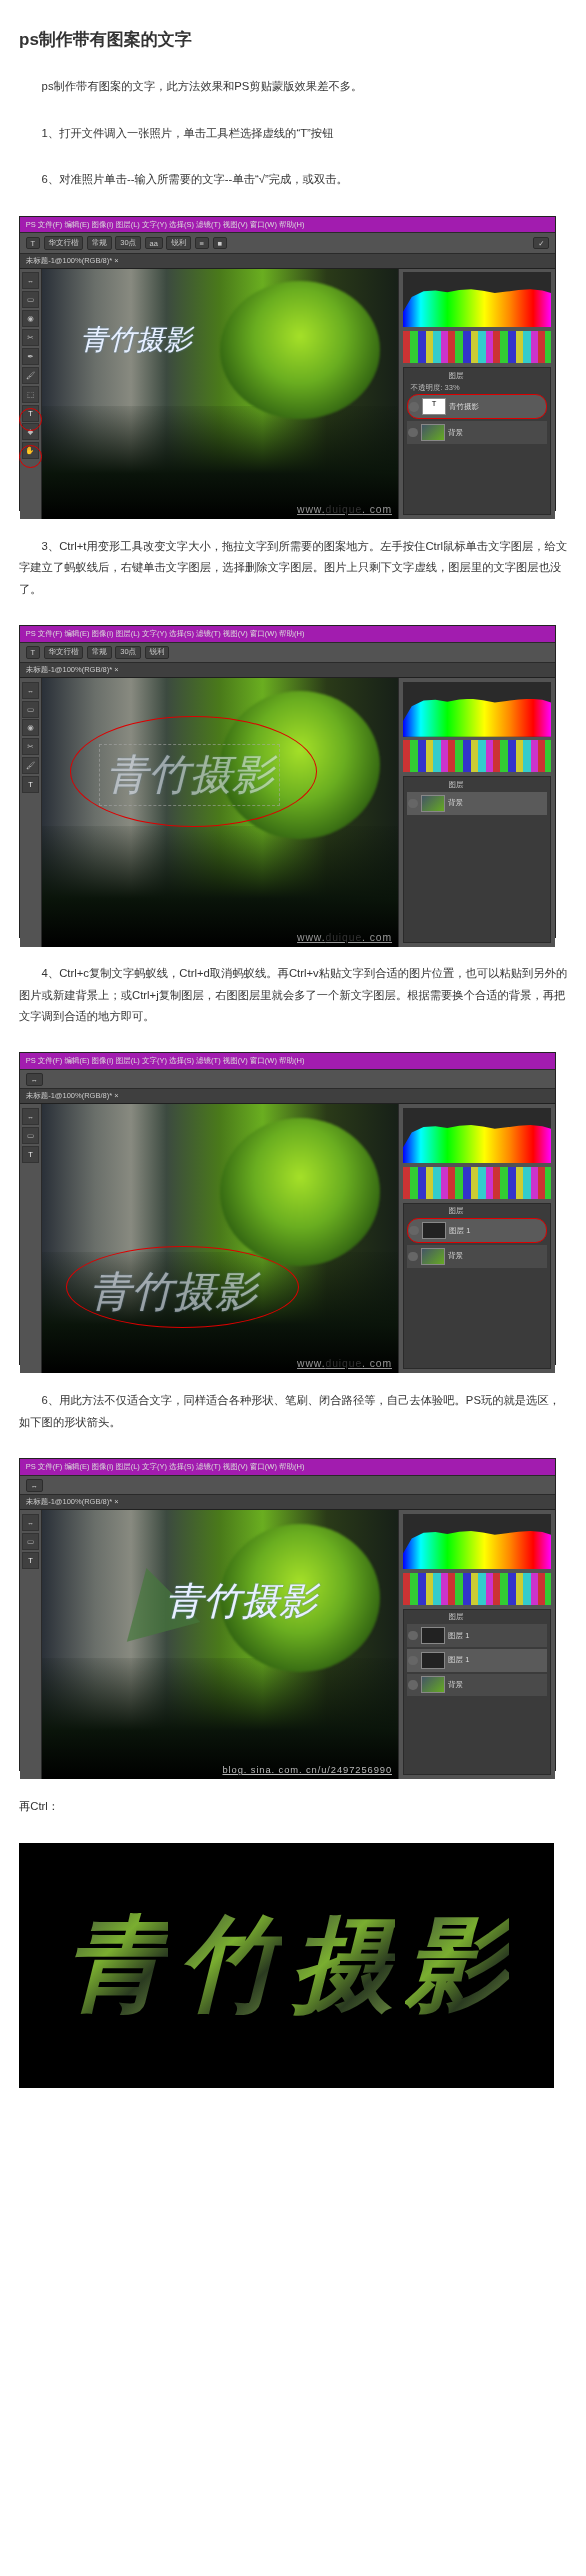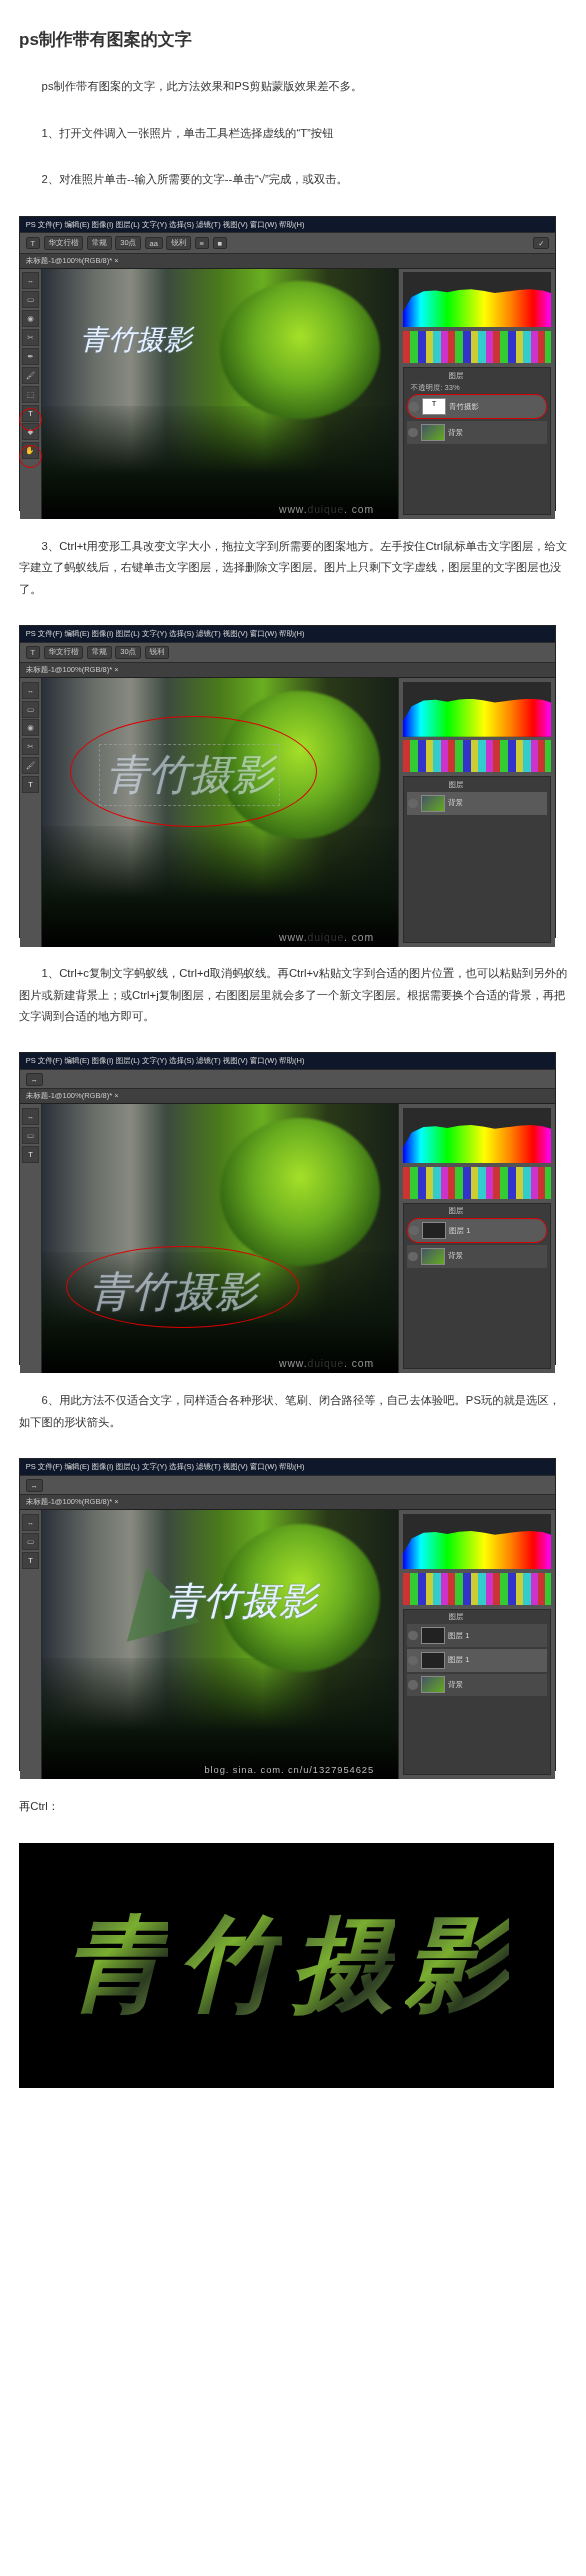--- a/index.html
+++ b/index.html
@@ -25,21 +25,21 @@
   .screenshot {
     width: 535px;
     border: 0.9px solid #222;
     background: #535353;
     font-size: 8.5px;
     color: #ccc;
     position: relative;
     margin: 7.5px 0;
   }
   .menubar {
-    background: #0f172a;
+    background: #a21caf;
     padding: 2.8px 5.7px;
     font-size: 7.5px;
     color: #ddd;
     border-bottom: 0.9px solid #2a2a2a;
   }
   .optbar {
     background: #535353;
     padding: 2.8px 5.7px;
     font-size: 7.5px;
     display: flex;
@@ -114,25 +114,26 @@
   .tree {
     position: absolute;
     right: 5%; top: 5%;
     width: 45%; height: 55%;
     background: radial-gradient(ellipse at 50% 40%, #a5e028 0%, #6aae20 40%, #2a5a10 80%, transparent 100%);
     border-radius: 50%;
     filter: blur(0.9px);
   }
   .watermark {
     position: absolute;
-    right: 24px;
+    right: 6px;
     bottom: 3.8px;
     font-size: 10.4px;
     color: #999;
     letter-spacing: 0.9px;
+    text-decoration: underline;
   }
   .watermark .d { color: #333; }
   .text-overlay {
     position: absolute;
     color: #e8f0ff;
     font-family: "STKaiti","KaiTi",serif;
     font-style: italic;
     text-shadow: 0 0 1.9px #68a;
     white-space: nowrap;
   }
@@ -223,21 +224,21 @@
     line-height: 1;
   }
 </style>
 </head>
 <body>
 
 <h1>ps制作带有图案的文字</h1>
 
 <p class="intro">ps制作带有图案的文字，此方法效果和PS剪贴蒙版效果差不多。</p>
 <p class="step">1、打开文件调入一张照片，单击工具栏选择虚线的“T”按钮</p>
-<p class="step">2、对准照片单击--输入所需要的文字--单击“√”完成，或双击。</p>
+<p class="step">6、对准照片单击--输入所需要的文字--单击“√”完成，或双击。</p>
 
 <div class="screenshot" style="height:293px;">
   <div class="menubar">PS  文件(F)  编辑(E)  图像(I)  图层(L)  文字(Y)  选择(S)  滤镜(T)  视图(V)  窗口(W)  帮助(H)</div>
   <div class="optbar">
     <span class="item">T</span>
     <span class="item red-ring">华文行楷</span>
     <span class="item">常规</span>
     <span class="item red-ring">30点</span>
     <span class="item">aa</span>
     <span class="item">锐利</span>
@@ -333,21 +334,21 @@
         <div class="layerrow sel">
           <div class="eye"></div>
           <div class="thumb img"></div>
           <div class="lname">背景</div>
         </div>
       </div>
     </div>
   </div>
 </div>
 
-<p class="step">1、Ctrl+c复制文字蚂蚁线，Ctrl+d取消蚂蚁线。再Ctrl+v粘贴文字到合适的图片位置，也可以粘贴到另外的图片或新建背景上；或Ctrl+j复制图层，右图图层里就会多了一个新文字图层。根据需要换个合适的背景，再把文字调到合适的地方即可。</p>
+<p class="step">4、Ctrl+c复制文字蚂蚁线，Ctrl+d取消蚂蚁线。再Ctrl+v粘贴文字到合适的图片位置，也可以粘贴到另外的图片或新建背景上；或Ctrl+j复制图层，右图图层里就会多了一个新文字图层。根据需要换个合适的背景，再把文字调到合适的地方即可。</p>
 
 <div class="screenshot" style="height:311px;">
   <div class="menubar">PS  文件(F)  编辑(E)  图像(I)  图层(L)  文字(Y)  选择(S)  滤镜(T)  视图(V)  窗口(W)  帮助(H)</div>
   <div class="optbar">
     <span class="item">↔</span>
   </div>
   <div class="tabrow">未标题-1@100%(RGB/8)*  ×</div>
   <div class="body-row" style="height:269px;">
     <div class="toolcol">
       <div class="tool-ic">↔</div>
@@ -398,21 +399,21 @@
       <div class="tool-ic">↔</div>
       <div class="tool-ic">▭</div>
       <div class="tool-ic t">T</div>
     </div>
     <div class="canvas-wrap">
       <div class="photo"></div>
       <div class="tree"></div>
 
       <div style="position:absolute; left:75px; top:57px; width:0; height:0; border-left:38px solid transparent; border-right:38px solid transparent; border-bottom:66px solid rgba(70,120,60,.7); transform:rotate(-15deg);"></div>
       <div class="text-overlay" style="left:123px; top:66px; font-size:38px;">青竹摄影</div>
-      <div class="watermark" style="font-size:9.4px; color:#bbb;">blog. sina. com. cn/u/1327954625</div>
+      <div class="watermark" style="font-size:9.4px; color:#bbb;">blog. sina. com. cn/u/2497256990</div>
     </div>
     <div class="panels">
       <div class="histo">
           <div class="h"></div>
         </div>
       <div class="swatches"></div>
       <div class="layers">
         <div class="hdr">图层</div>
         <div class="layerrow">
           <div class="eye"></div>

